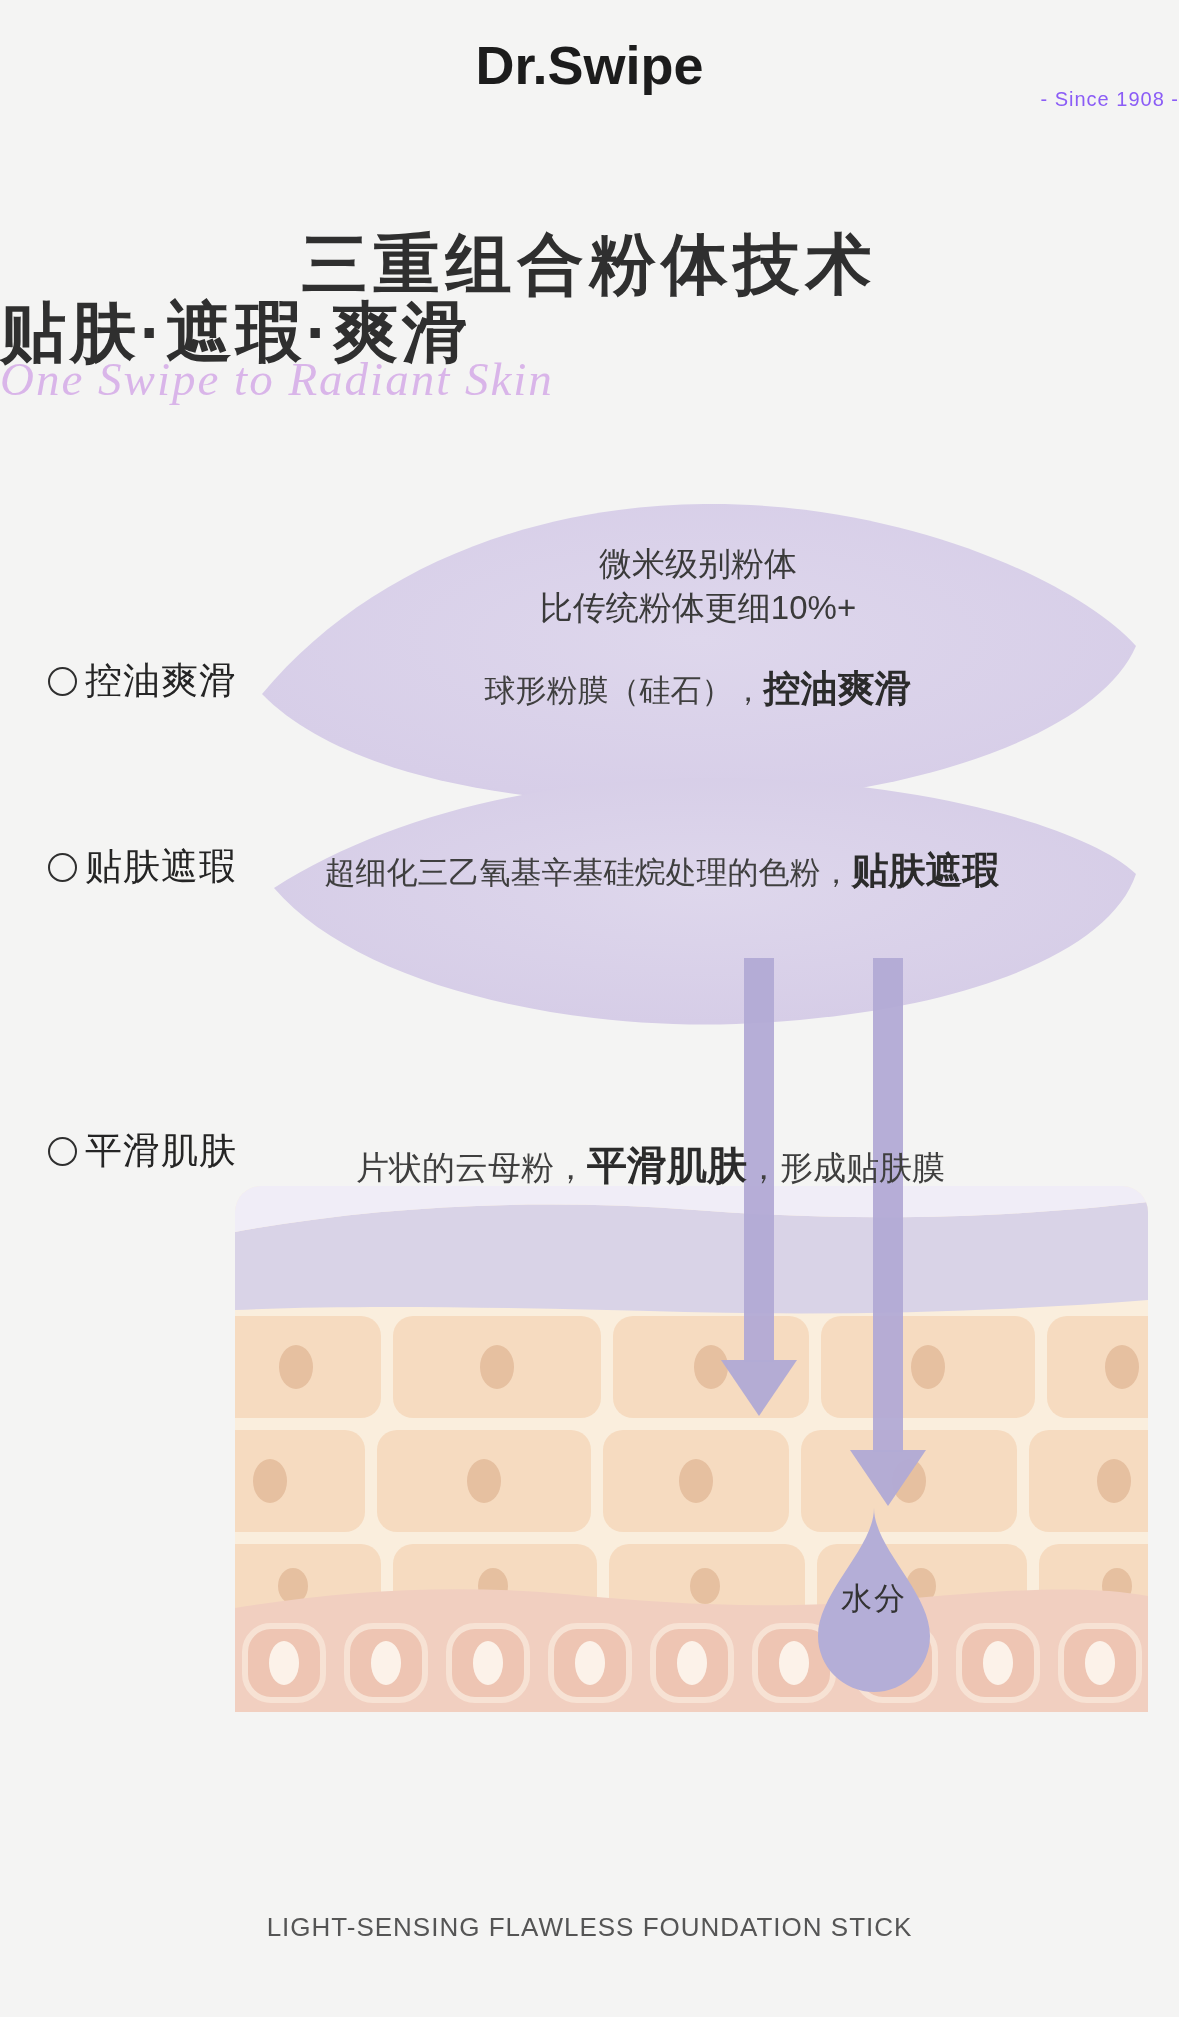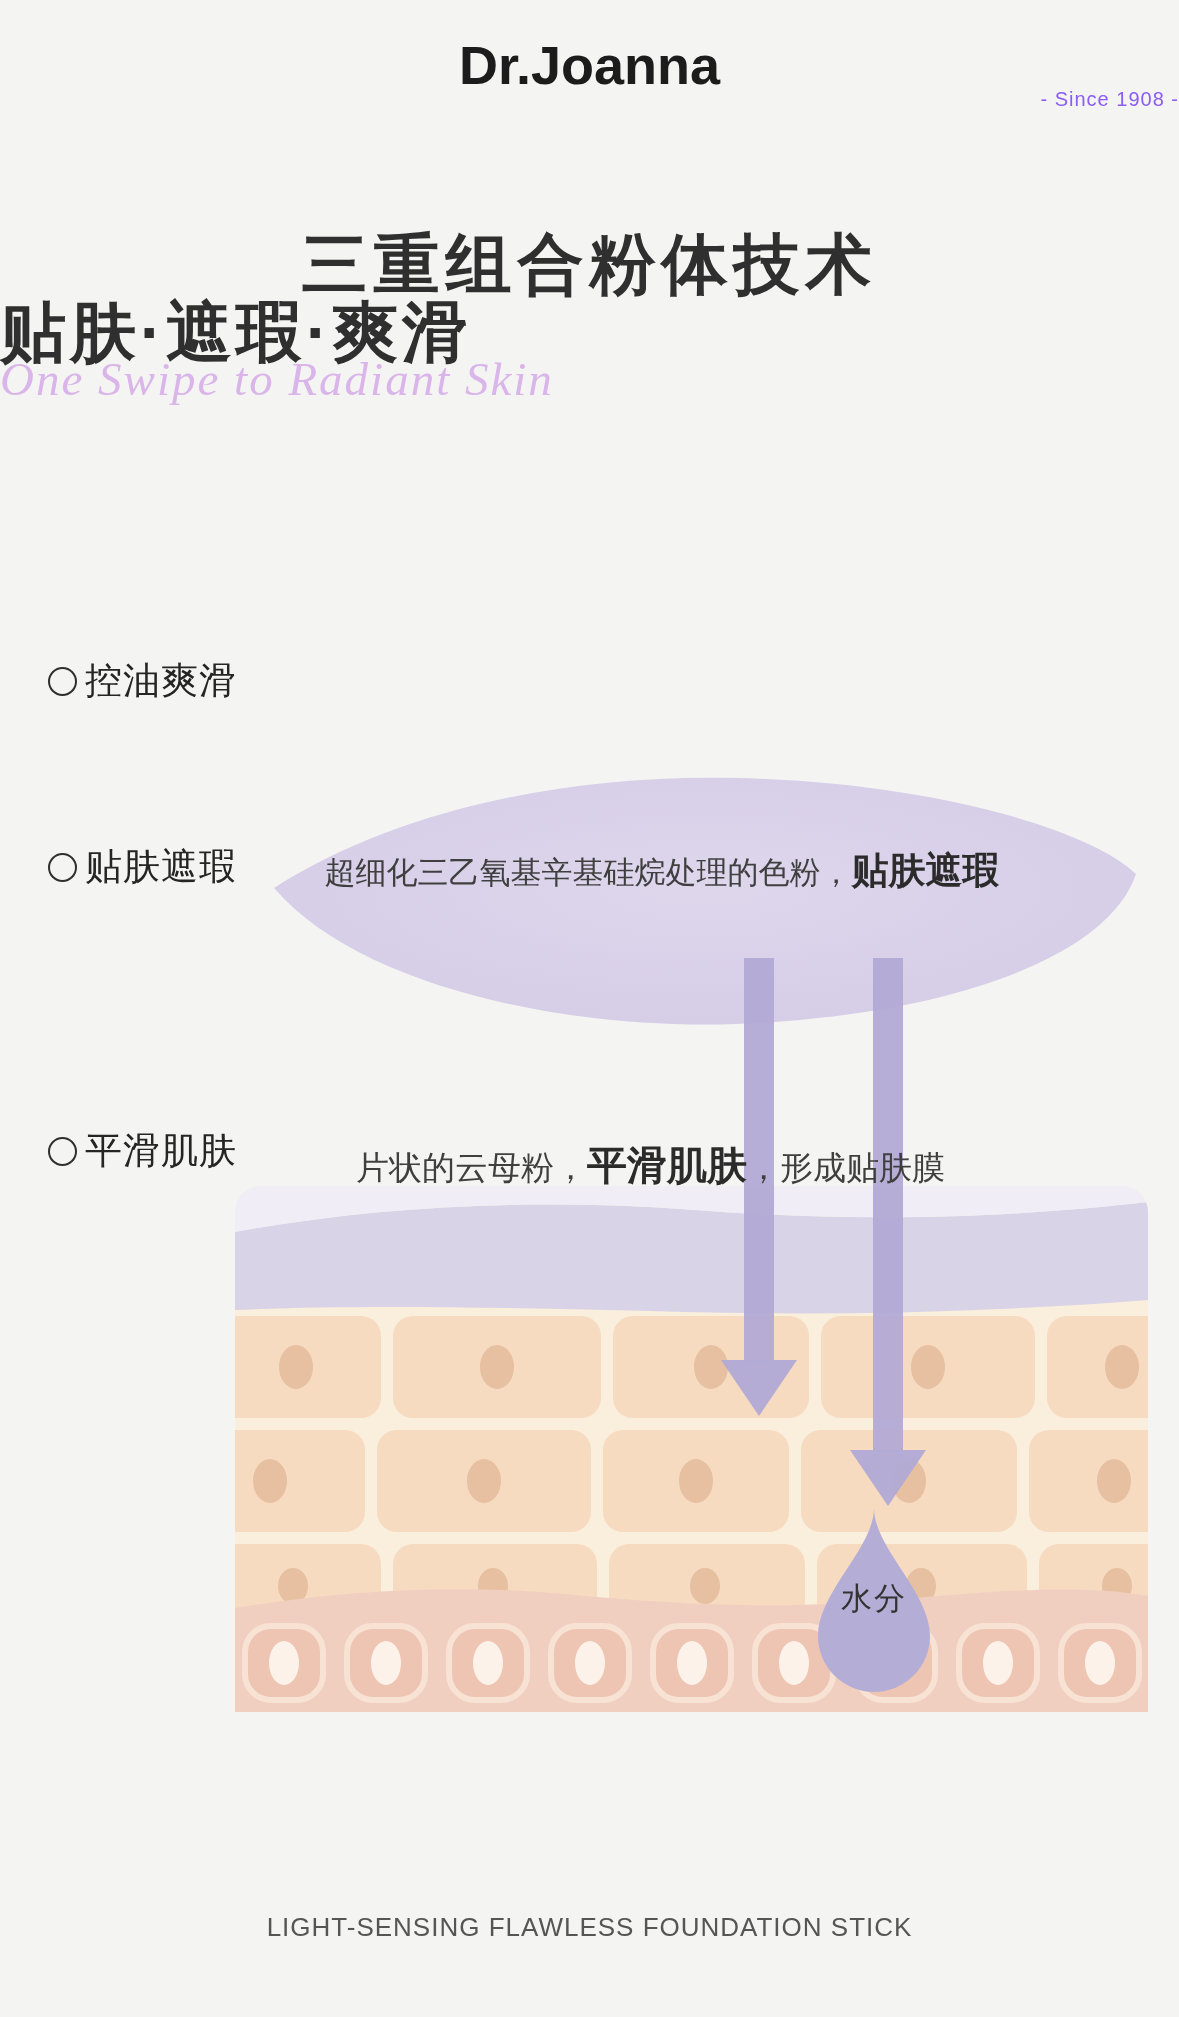--- a/index.html
+++ b/index.html
@@ -64,21 +64,21 @@
                        font-size:31px;color:#333;letter-spacing:2px;}
   
   .footer-cn{top:1858px;left:0;width:100%;text-align:center;font-size:37px;color:#222;letter-spacing:3px;}
   .footer-en{top:1912px;left:0;width:100%;text-align:center;font-size:26px;color:#555;letter-spacing:1px;}
 </style>
 </head>
 <body>
 
 <div class="canvas">
 
-  <div class="abs logo">Dr.Joanna</div>
+  <div class="abs logo">Dr.Swipe</div>
   <div class="abs since">- Since 1908 -</div>
 
   <div class="abs title1">三重组合粉体技术</div>
   <div class="abs title2">贴肤·遮瑕·爽滑</div>
   <div class="abs title-en">One Swipe to Radiant Skin</div>
 
   <div class="abs skin">
     <svg viewBox="0 0 913 526" preserveAspectRatio="none">
 
       <rect x="0" y="0" width="913" height="526" fill="#faeedd"></rect>
@@ -162,20 +162,39 @@
     <div class="head"></div>
   </div>
 
   <div class="abs droplet">
     <svg viewBox="0 0 132 188">
       <path d="M66,2 C66,42 10,86 10,130 A56,56 0 0 0 122,130 C122,86 66,42 66,2 Z" fill="#b4aed7"></path>
     </svg>
     <div class="drop-label">水分</div>
   </div>
 
+  <div class="abs shape shape1">
+    <svg viewBox="0 0 892 316" preserveAspectRatio="none">
+      <defs>
+        <radialGradient id="lav1" cx="50%" cy="45%" r="70%">
+          <stop offset="0%" stop-color="#ded7ec"></stop>
+          <stop offset="78%" stop-color="#d7cee8"></stop>
+          <stop offset="100%" stop-color="#cdc2e0"></stop>
+        </radialGradient>
+      </defs>
+      <path d="M10,198 C110,78 270,10 452,8 C648,6 824,84 884,150 C846,238 662,302 452,308 C276,312 92,282 10,198 Z" fill="url(#lav1)"></path>
+    </svg>
+    <div class="abs shape-text s1-lines">
+      <div class="st-line">微米级别粉体</div>
+      <div class="st-line">比传统粉体更细10%+</div>
+    </div>
+    <div class="abs shape-text s1-desc desc">
+      <span>球形粉膜（硅石），</span><b>控油爽滑</b>
+    </div>
+  </div>
 
   <div class="abs shape shape2">
     <svg viewBox="0 0 878 282" preserveAspectRatio="none">
       <defs>
         <radialGradient id="lav2" cx="50%" cy="45%" r="70%">
           <stop offset="0%" stop-color="#ded7ec"></stop>
           <stop offset="78%" stop-color="#d6cde7"></stop>
           <stop offset="100%" stop-color="#ccc1df"></stop>
         </radialGradient>
       </defs>

